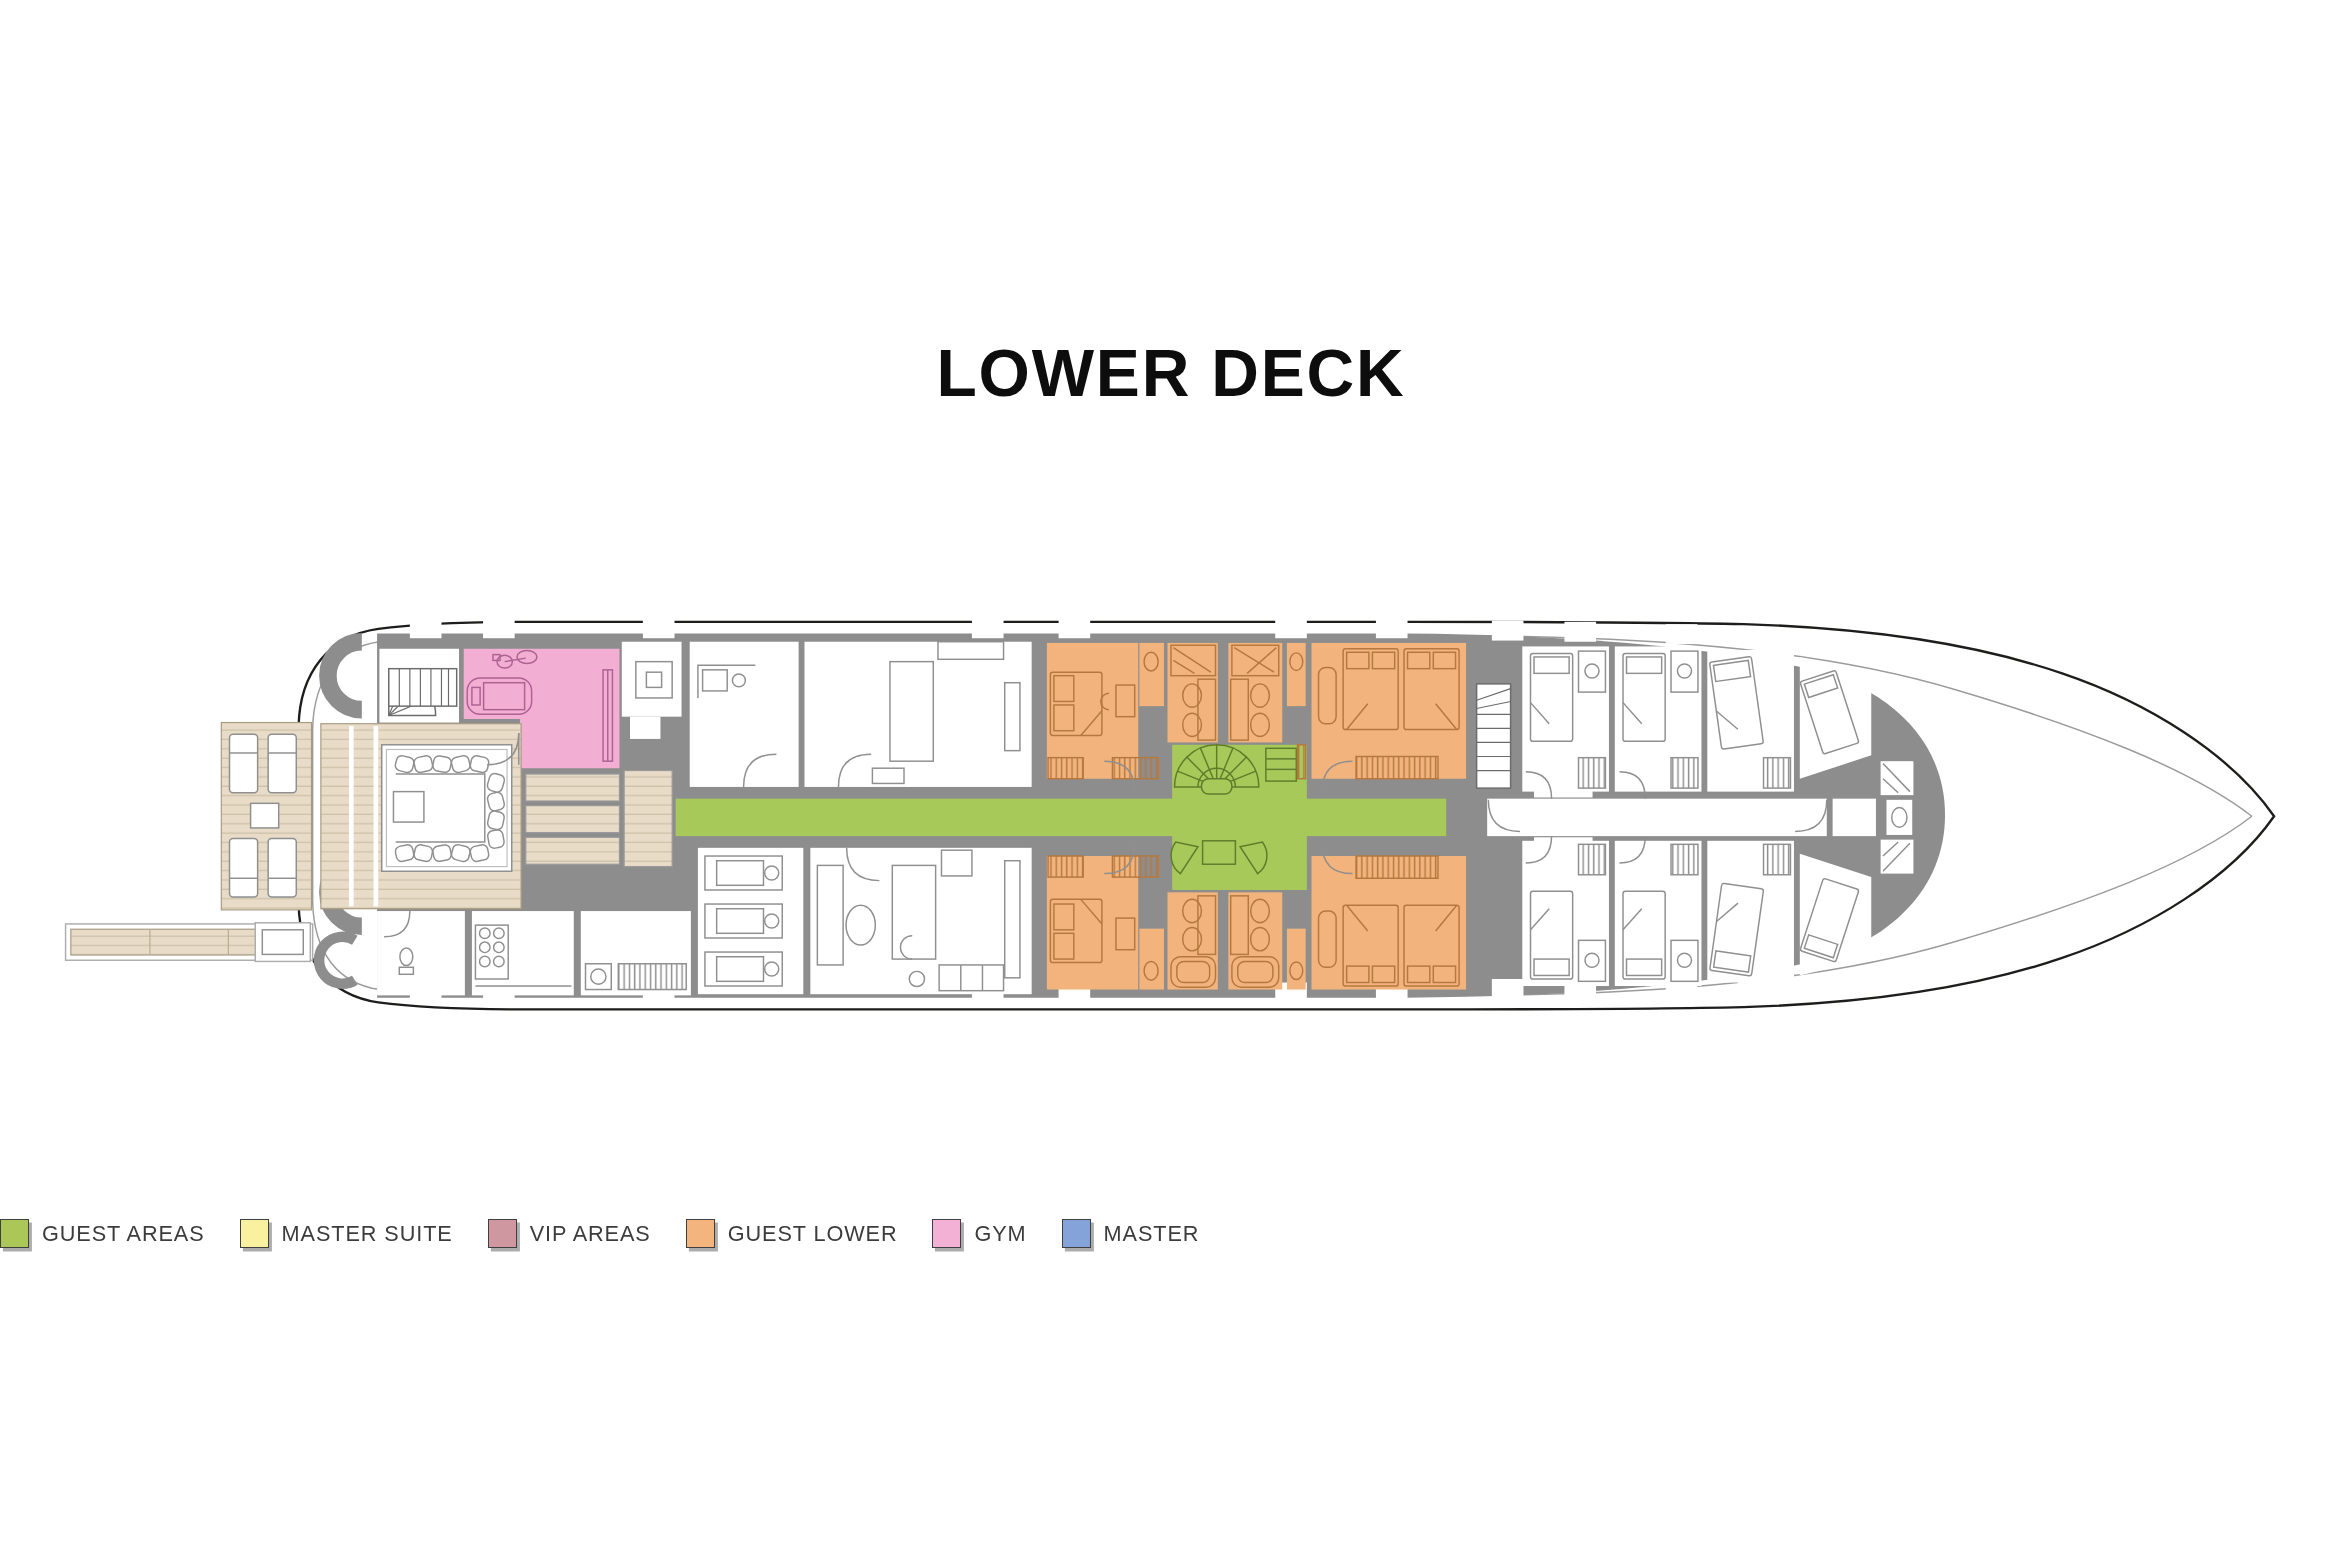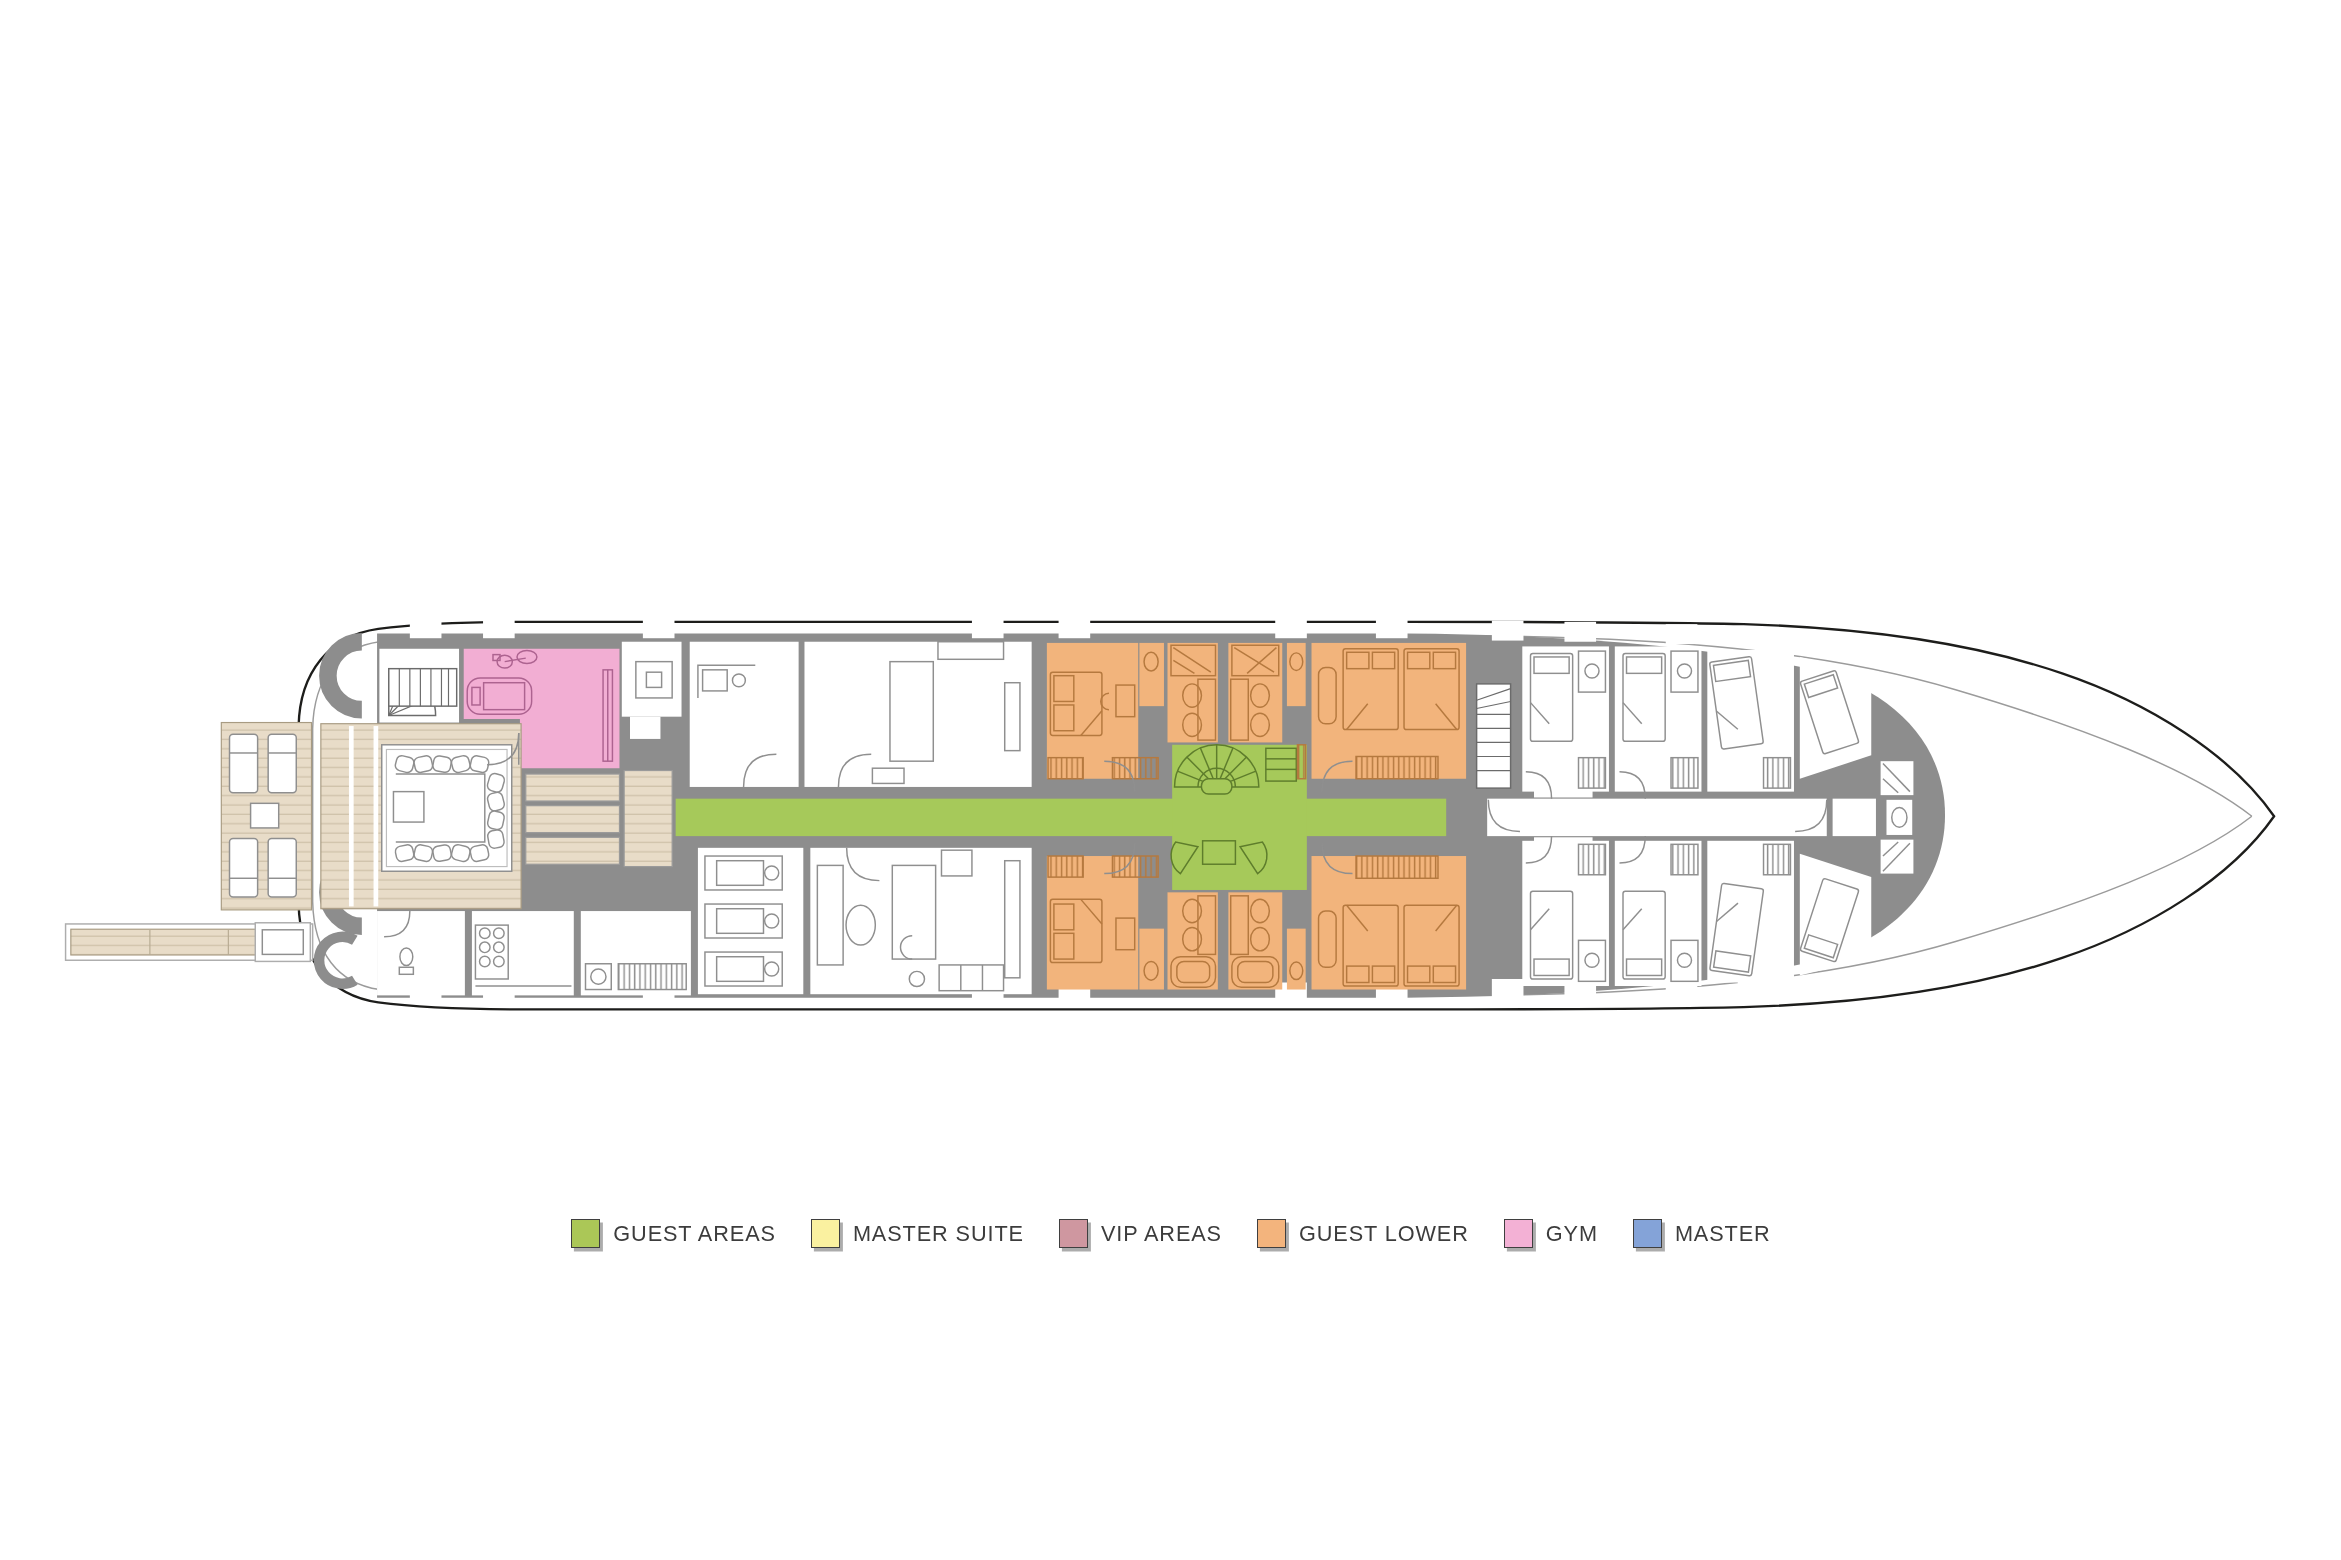--- a/index.html
+++ b/index.html
@@ -1,21 +1,21 @@
 <!DOCTYPE html>
 <html style="--pal-walls: #8d8d8d; --pal-hull_line: #1d1d1b; --pal-inner_line: #9b9b9b; --pal-deck: #e8dcc8; --pal-plank: #cfc2aa; --pal-outline: #8f8f8f; --pal-furn_orange: #b5793f; --pal-furn_pink: #ad6390; --pal-furn_green: #5e7d2c; --zone-guest_areas: #a6c95a; --zone-gym: #f2aed3; --zone-guest_cabins: #f2b47c;font-size:9.4px"><head>
 <meta charset="utf-8">
 <style>
   html,body{margin:0;padding:0;background:#ffffff;width:2342px;height:1561px;overflow:hidden;
     font-family:"Liberation Sans", sans-serif;}
   .canvas{position:relative;width:2342px;height:1561px;background:#fff;}
   .title{position:absolute;top:335px;left:0;right:0;margin:0;text-align:center;
     font-size:66px;font-weight:800;letter-spacing:1.8px;color:#0d0d0d;}
   .plan{position:absolute;left:0;top:0;width:2342px;height:1561px;}
-  .legend{position:absolute;top:1219px;left:0;right:0;display:flex;justify-content:center;
+  .legend{position:absolute;top:1219px;left:0;right:0;display:flex;justify-content:flex-start;
     align-items:center;gap:35px;}
   .legend-item{display:flex;align-items:center;gap:13px;}
   .swatch{width:29px;height:29px;border:1.8px solid #3f3f3f;box-sizing:border-box;
     box-shadow:2.9px 3.5px 0 rgba(70,70,70,0.45);}
   .legend-label{font-size:21.7px;font-weight:400;letter-spacing:0.9px;color:#3c3c3c;}
 
   
   .hull{fill:#ffffff;stroke:var(--pal-hull_line);stroke-width:4;}
   .innerline{fill:none;stroke:var(--pal-inner_line);stroke-width:2.5;}
   .wall{fill:var(--pal-walls);}
@@ -37,20 +37,21 @@
   .stair{fill:#ffffff;stroke:#6b6b6b;stroke-width:2.5;}
   .stl{stroke:#6b6b6b;stroke-width:2;fill:none;}
   .hatchO{fill:url(#pat-hatchO);stroke:var(--pal-furn_orange);stroke-width:2.5;}
   .hatchG{fill:url(#pat-hatchG);stroke:var(--pal-outline);stroke-width:2.5;}
 </style>
 </head>
 <body>
 
 <div class="canvas">
 
+  <h1 class="title">LOWER DECK</h1>
 
   <svg class="plan" viewBox="0 0 4000 2666">
     <defs>
       <pattern id="pat-deck" width="12" height="16" patternUnits="userSpaceOnUse">
         <rect width="12" height="16" fill="var(--pal-deck)"></rect>
         <line x1="0" y1="15" x2="12" y2="15" stroke="var(--pal-plank)" stroke-width="2.5"></line>
       </pattern>
       <pattern id="pat-hatchO" width="9" height="12" patternUnits="userSpaceOnUse">
         <line x1="4" y1="0" x2="4" y2="12" stroke="var(--pal-furn_orange)" stroke-width="2.5"></line>
       </pattern>

